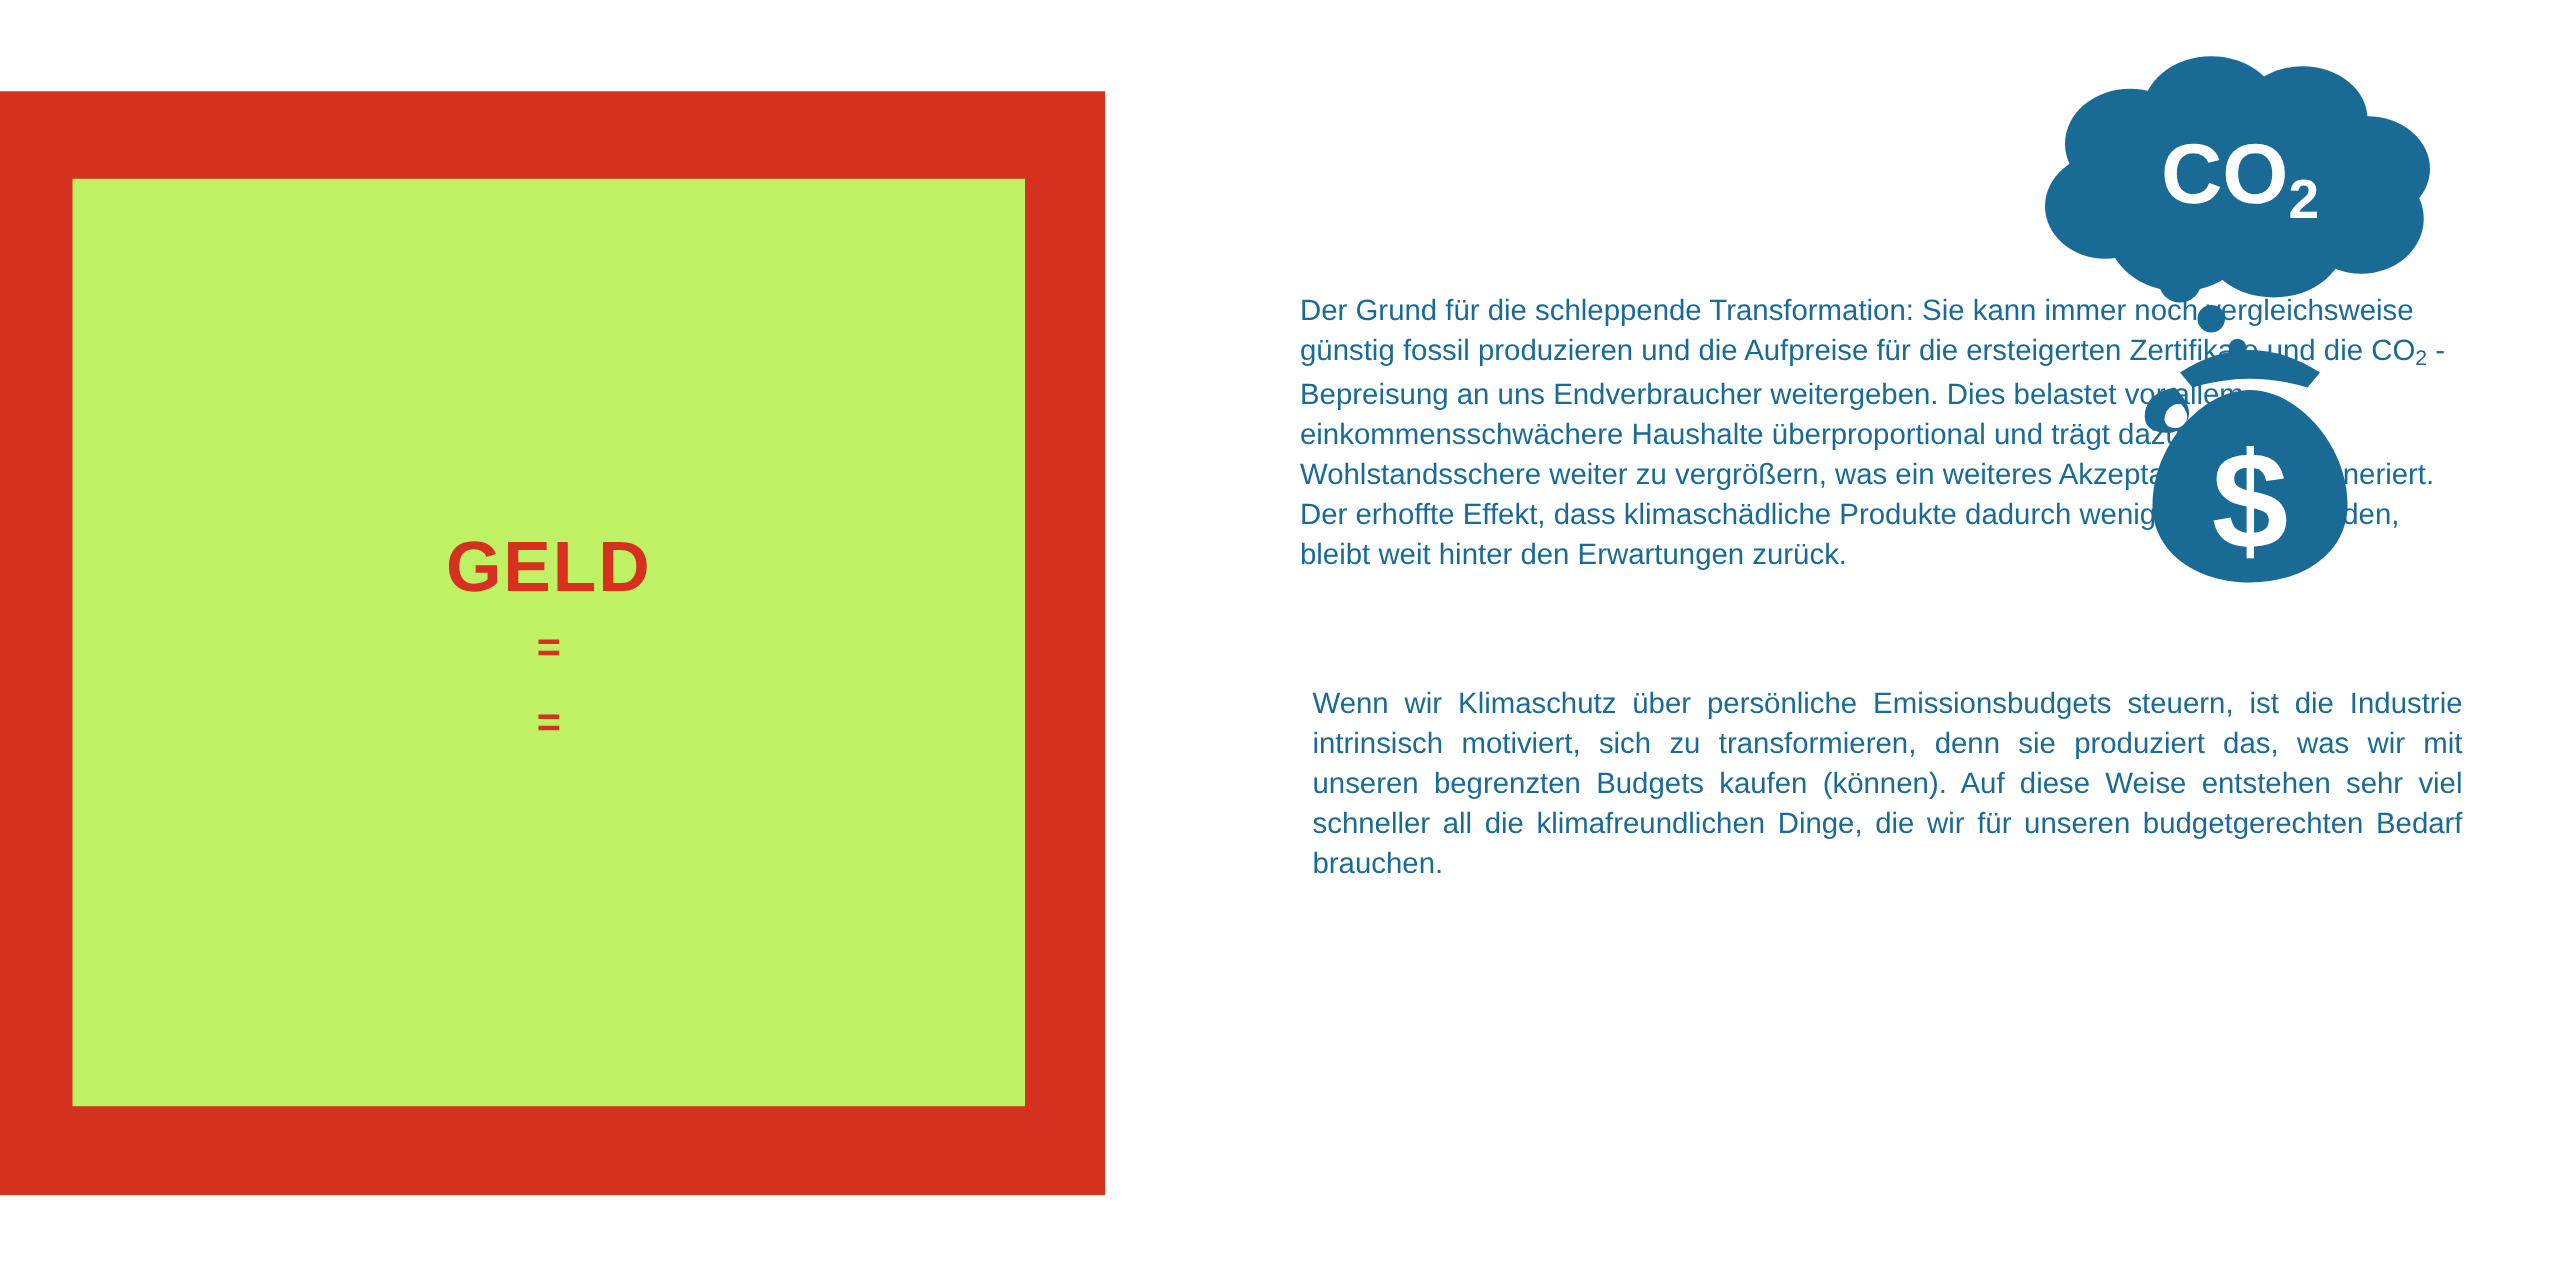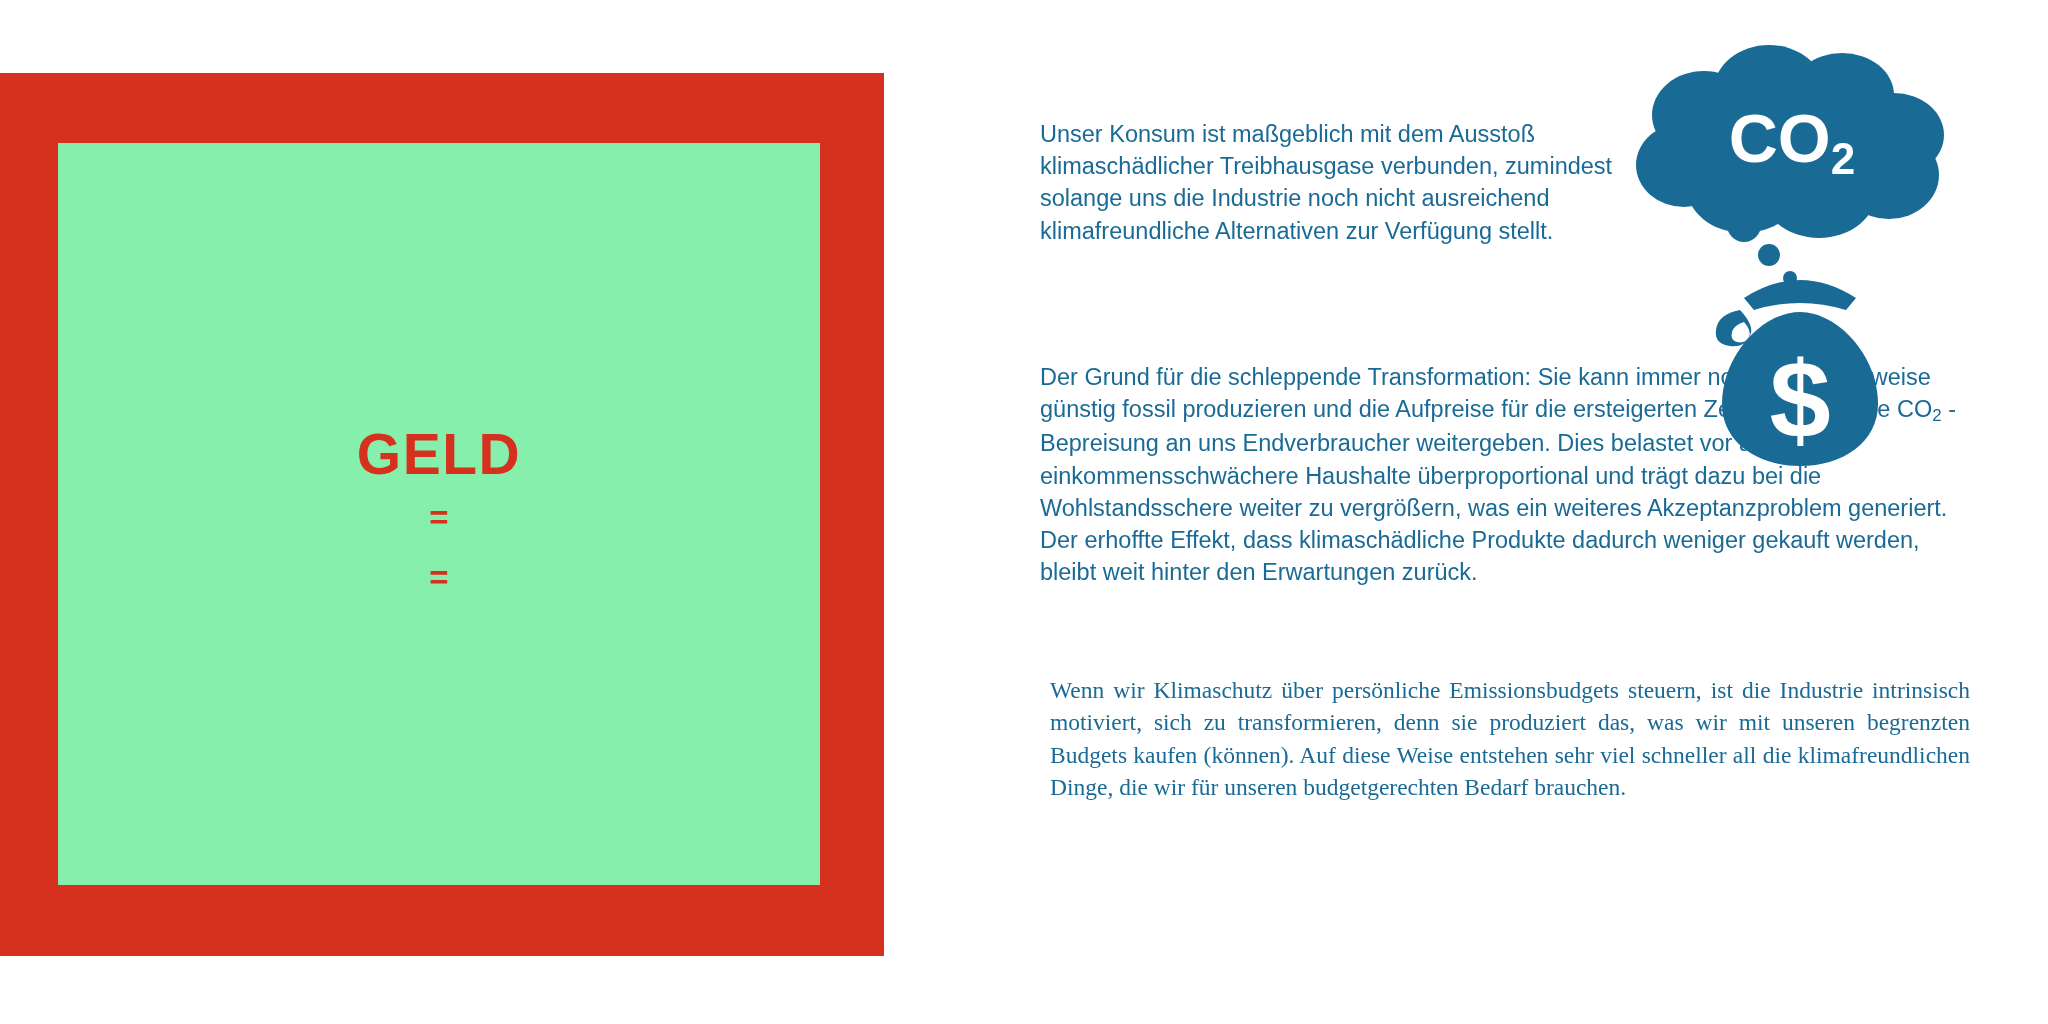--- a/index.html
+++ b/index.html
@@ -25,21 +25,21 @@
     height: 883px;
     background: #d6311e;
     box-sizing: border-box;
   }
   .white-inner {
     position: absolute;
     left: 58px;
     top: 70px;
     width: 762px;
     height: 742px;
-    background: #86efac;
+    background: #bef264;
   }
   .slogan {
     position: absolute;
     left: 0;
     top: 0;
     width: 762px;
     height: 742px;
     display: flex;
     flex-direction: column;
     align-items: center;
@@ -78,21 +78,20 @@
     margin: 0;
   }
   .para.p1 { width: 600px; }
   .para.p2 { width: 920px; margin-top: 114px; }
   .para.p3 {
     width: 920px;
     margin-top: 86px;
     margin-left: 10px;
     text-align: justify;
     text-justify: inter-word;
-    font-family: Liberation Serif, serif;
   }
   .sub {
     font-size: 0.72em;
     vertical-align: -0.25em;
     letter-spacing: 0;
   }
 
   
   .graphic {
     position: absolute;
@@ -111,21 +110,20 @@
     <div class="slogan">
       <div class="slogan-word">GELD</div>
       <div class="slogan-eq">=</div>
       <div class="slogan-eq">=</div>
     </div>
   </div>
 </div>
 
 <div class="text-col">
 
-  <p class="para p1">Unser Konsum ist maßgeblich mit dem Ausstoß klimaschädlicher Treibhausgase verbunden, zumindest solange uns die Industrie noch nicht ausreichend klimafreundliche Alternativen zur Verfügung stellt.</p>
 
   <p class="para p2"><span>Der Grund für die schleppende Transformation: Sie kann immer noch vergleichsweise günstig fossil produzieren und die Aufpreise für die ersteigerten Zertifikate und die </span><span>CO</span><span class="sub">2</span><span> -Bepreisung an uns Endverbraucher weitergeben. Dies belastet vor allem einkommensschwächere Haushalte überproportional und trägt dazu bei die Wohlstandsschere weiter zu vergrößern, was ein weiteres Akzeptanzproblem generiert. Der erhoffte Effekt, dass klimaschädliche Produkte dadurch weniger gekauft werden, bleibt weit hinter den Erwartungen zurück.</span></p>
 
   <p class="para p3">Wenn wir Klimaschutz über persönliche Emissionsbudgets steuern, ist die Industrie intrinsisch motiviert, sich zu transformieren, denn sie produziert das, was wir mit unseren begrenzten Budgets kaufen (können). Auf diese Weise entstehen sehr viel schneller all die klimafreundlichen Dinge, die wir für unseren budgetgerechten Bedarf brauchen.</p>
 </div>
 
 <div class="graphic">
   <svg width="380" height="480" viewBox="0 0 380 480" xmlns="http://www.w3.org/2000/svg">
     <g fill="#1a6a96">
       <ellipse cx="110" cy="75" rx="52" ry="44"></ellipse>

